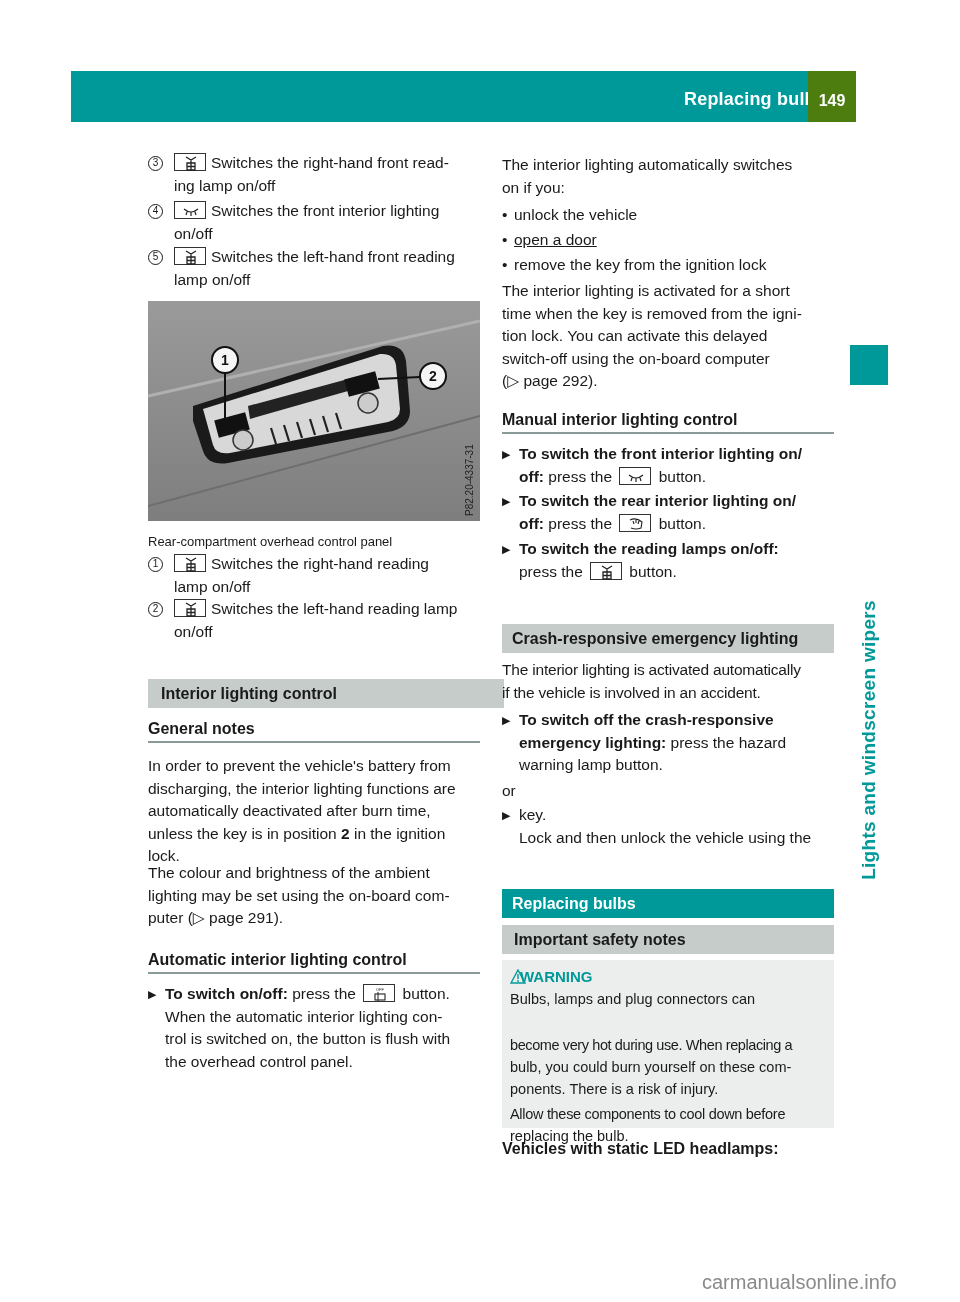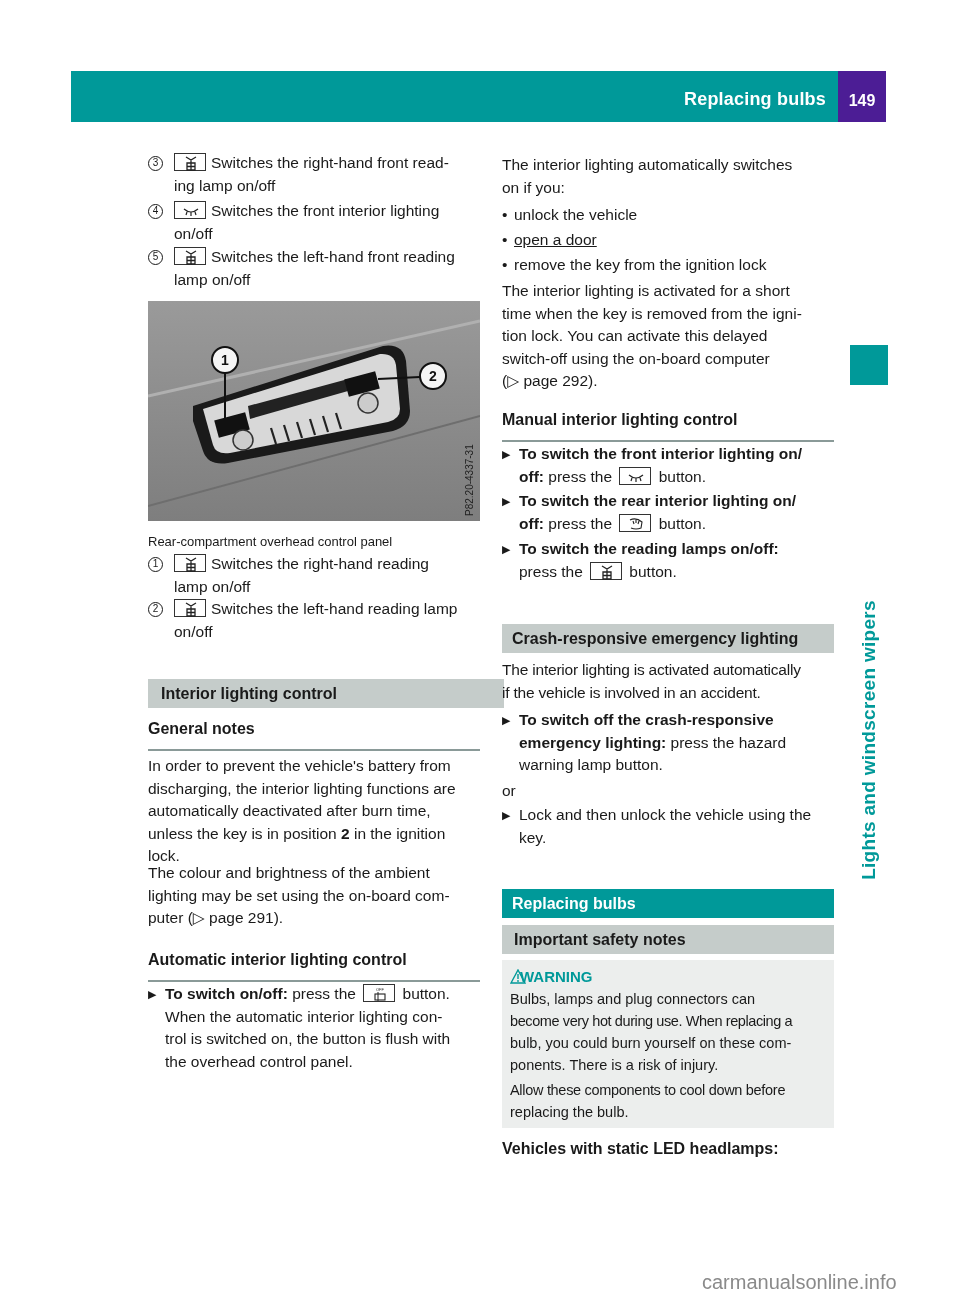--- a/index.html
+++ b/index.html
@@ -1,20 +1,20 @@
 <!DOCTYPE html>
 <html><head>
 <meta charset="utf-8">
 <style>
   * { box-sizing: border-box; margin: 0; padding: 0; }
   html, body { width: 960px; height: 1302px; background: #ffffff; overflow: hidden; }
   body { position: relative; font-family: "Liberation Sans", "DejaVu Sans", sans-serif; color: #1a1a1a; font-size: 15.5px; line-height: 22.5px; }
 
   .header-bar { position: absolute; left: 71px; top: 71px; width: 767px; height: 51px; background: #009999; }
-  .header-page { position: absolute; left: 838px; top: 71px; width: 48px; height: 51px; background: #4c1d95; }
+  .header-page { position: absolute; left: 808px; top: 71px; width: 48px; height: 51px; background: #4d7c0f; }
   .header-title { position: absolute; right: 0; top: 17px; padding-right: 12px; color: #ffffff; font-weight: bold; font-size: 18px; letter-spacing: 0.2px; }
   .header-page-num { position: absolute; left: 0; right: 0; top: 19px; text-align: center; color: #ffffff; font-weight: bold; font-size: 16px; }
 
   .side-tab { position: absolute; left: 850px; top: 345px; width: 38px; height: 40px; background: #009999; }
   .side-label { position: absolute; left: 869px; top: 740px; transform: translate(-50%,-50%) rotate(-90deg); white-space: nowrap; color: #009999; font-weight: bold; font-size: 19px; letter-spacing: 0.3px; }
 
   .col { position: absolute; top: 0; }
   .col-left { left: 148px; width: 332px; }
 
   .item { position: absolute; left: 0; width: 332px; }
@@ -22,21 +22,21 @@
   .num-item .circ { position: absolute; left: 0; top: 4px; width: 15px; height: 15px; border: 1.3px solid #1a1a1a; border-radius: 50%; font-size: 10px; line-height: 12px; text-align: center; }
   .btn-ico { display: inline-block; vertical-align: -3px; width: 32px; height: 18px; border: 1px solid #333; margin-right: 5px; position: relative; background: #fff; }
   .btn-ico svg { position: absolute; left: 7px; top: 1px; }
   .btn-ico.inline { margin: 0 3px; }
 
   .figure { position: absolute; left: 148px; top: 301px; width: 332px; height: 220px; background: #8c8c8c; overflow: hidden; }
   .caption { font-size: 13px; color: #1a1a1a; }
 
   .section-bar { position: absolute; height: 29px; background: #c5ccca; font-weight: bold; font-size: 16px; line-height: 29px; padding-left: 10px; }
   .section-bar.teal { background: #009999; color: #ffffff; }
-  .subhead { position: absolute; font-weight: bold; font-size: 16px; padding-bottom: 8px; border-bottom: 2px solid #8a9a98; }
+  .subhead { position: absolute; font-weight: bold; font-size: 16px; padding-bottom: 0; border-bottom: 2px solid #8a9a98; }
   .para { position: absolute; }
   .step { position: absolute; padding-left: 17px; }
   .step .arrow { position: absolute; left: 0; top: 0; font-size: 11px; }
   .bullet { position: absolute; padding-left: 12px; }
   .bullet::before { content: "•"; position: absolute; left: 0; }
   b { font-weight: bold; }
 
   .warn-box { position: absolute; left: 502px; top: 960px; width: 332px; height: 168px; background: #eceeed; padding: 6px 8px; font-size: 14.5px; line-height: 22px; }
   .warn-title { color: #009999; font-weight: bold; font-size: 15px; margin-left: 10px; }
   .warn-icon { position: absolute; left: 8px; top: 8px; }
@@ -230,40 +230,40 @@
   <span class="arrow">▶</span>
   <div><b>To switch off the crash-responsive</b></div>
   <div><b>emergency lighting:</b><span> press the hazard</span></div>
   <div>warning lamp button.</div>
 </div>
 
 <div class="para" style="left:502px; top:780px;">or</div>
 
 <div class="step" style="left:502px; top:804px; width:340px;">
   <span class="arrow">▶</span>
+  <div>key.</div>
   <div>Lock and then unlock the vehicle using the</div>
-  <div>key.</div>
 </div>
 
 <div class="section-bar teal" style="left:502px; top:889px; width:332px;">Replacing bulbs</div>
 
 <div class="section-bar" style="left:502px; top:925px; width:332px;padding-left:12px;">Important safety notes</div>
 
 <div class="warn-box">
   <span class="warn-icon">
     <svg width="16" height="15" viewBox="0 0 16 15">
         <path d="M8 1 L15 14 H1 Z" fill="none" stroke="#009999" stroke-width="1.4"></path>
         <line x1="8" y1="5" x2="8" y2="10" stroke="#009999" stroke-width="1.4"></line>
         <circle cx="8" cy="12" r="0.9" fill="#009999"></circle>
       </svg>
   </span>
   <div class="warn-title">WARNING</div>
   <div>
     <div>Bulbs, lamps and plug connectors can</div>
-    <div style="letter-spacing:-0.4px;">become very hot during use. When replacing a</div>
+    <div style="letter-spacing:-0.4px;margin-top:24px;">become very hot during use. When replacing a</div>
     <div>bulb, you could burn yourself on these com-</div>
     <div>ponents. There is a risk of injury.</div>
   </div>
   <div style="margin-top:3px;">
     <div style="letter-spacing:-0.3px;">Allow these components to cool down before</div>
     <div>replacing the bulb.</div>
   </div>
 </div>
 
 <div class="para" style="left:502px; top:1138px; font-weight:bold; font-size:16px;">Vehicles with static LED headlamps:</div>

